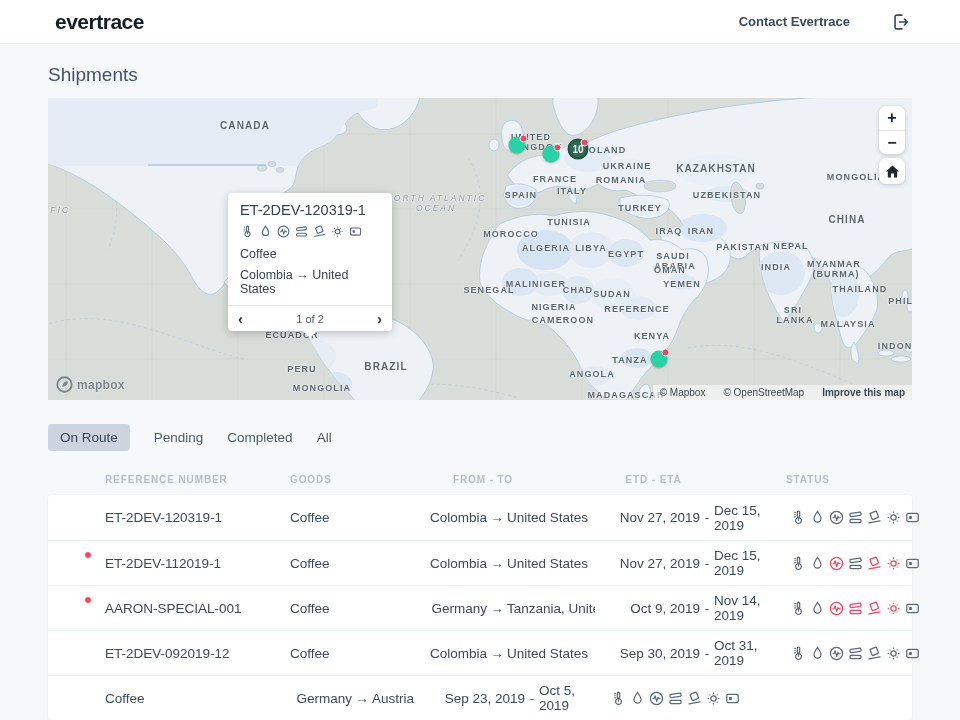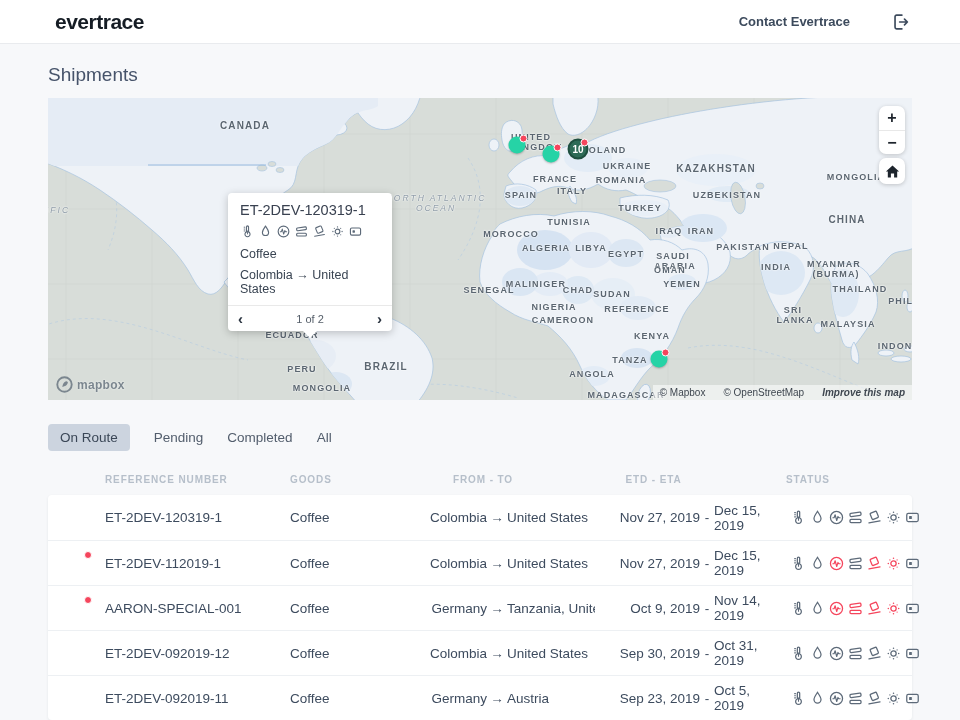--- a/index.html
+++ b/index.html
@@ -56,21 +56,21 @@
     border-radius:7px; box-shadow:0 1px 4px rgba(0,0,0,.2); display:flex; align-items:center;
     justify-content:center; cursor:pointer; }
   .home-box svg { width:15px; height:15px; }
   .mapbox-logo { position:absolute; left:8px; bottom:7px; display:flex; align-items:center; gap:4px;
     cursor:pointer; }
   .mapbox-logo svg { width:17px; height:17px; }
   .mapbox-word { font-size:12px; font-weight:700; color:#7b868f; letter-spacing:.3px;
     text-shadow:0 0 2px rgba(255,255,255,.9); }
   .attribution { position:absolute; right:0; bottom:0; background:rgba(255,255,255,.55);
     font-size:10px; color:#3f4750; padding:2px 7px; display:flex; gap:18px; }
-  .attribution .bold { font-weight:700; cursor:pointer;font-style:italic; }
+  .attribution .bold { font-weight:700; cursor:pointer; }
   .attribution span { cursor:pointer; }
   
   .tabs { display:flex; align-items:center; gap:24px; margin-top:24px; }
   .tab { font-size:13.5px; color:#525d6c; cursor:pointer; padding:6px 0; border-radius:4px; }
   .tab.active { background:#ccd4df; color:#3b4757; padding:6px 12px; font-weight:500; }
   
   .thead, .trow { display:grid; grid-template-columns:52px 185px 135px 175px 180px 1fr;
     align-items:center; }
   .thead { margin-top:16px; height:24px; font-size:10px; font-weight:700; letter-spacing:.9px;
     color:#b6bfca; }
@@ -675,21 +675,20 @@
           <span class="sicon">
             <svg viewBox="0 0 16 16">
               <rect x="2.6" y="4.2" width="10.8" height="7.6" rx="1.4" fill="none" stroke="currentColor" stroke-width="1.2"></rect>
               <rect x="4.8" y="6.6" width="2.6" height="2.8" rx=".5" fill="currentColor"></rect>
             </svg>
           </span>
     </div>
   </div>
       <div class="trow">
     <div><span class="dot-wrap"><span class="dot" style="background:#26d3a6"></span></span></div>
-    <div class="cell">ET-2DEV-092019-11</div>
     <div class="cell">Coffee</div>
     <div class="cell fromto">
       <span class="from">Germany</span>
           <span class="arr">→</span>
           <span class="to">Austria</span>
     </div>
     <div class="dates">
       <span class="etd">Sep 23, 2019</span>
           <span class="sep">-</span>
           <span class="eta">Oct 5, 2019</span>

